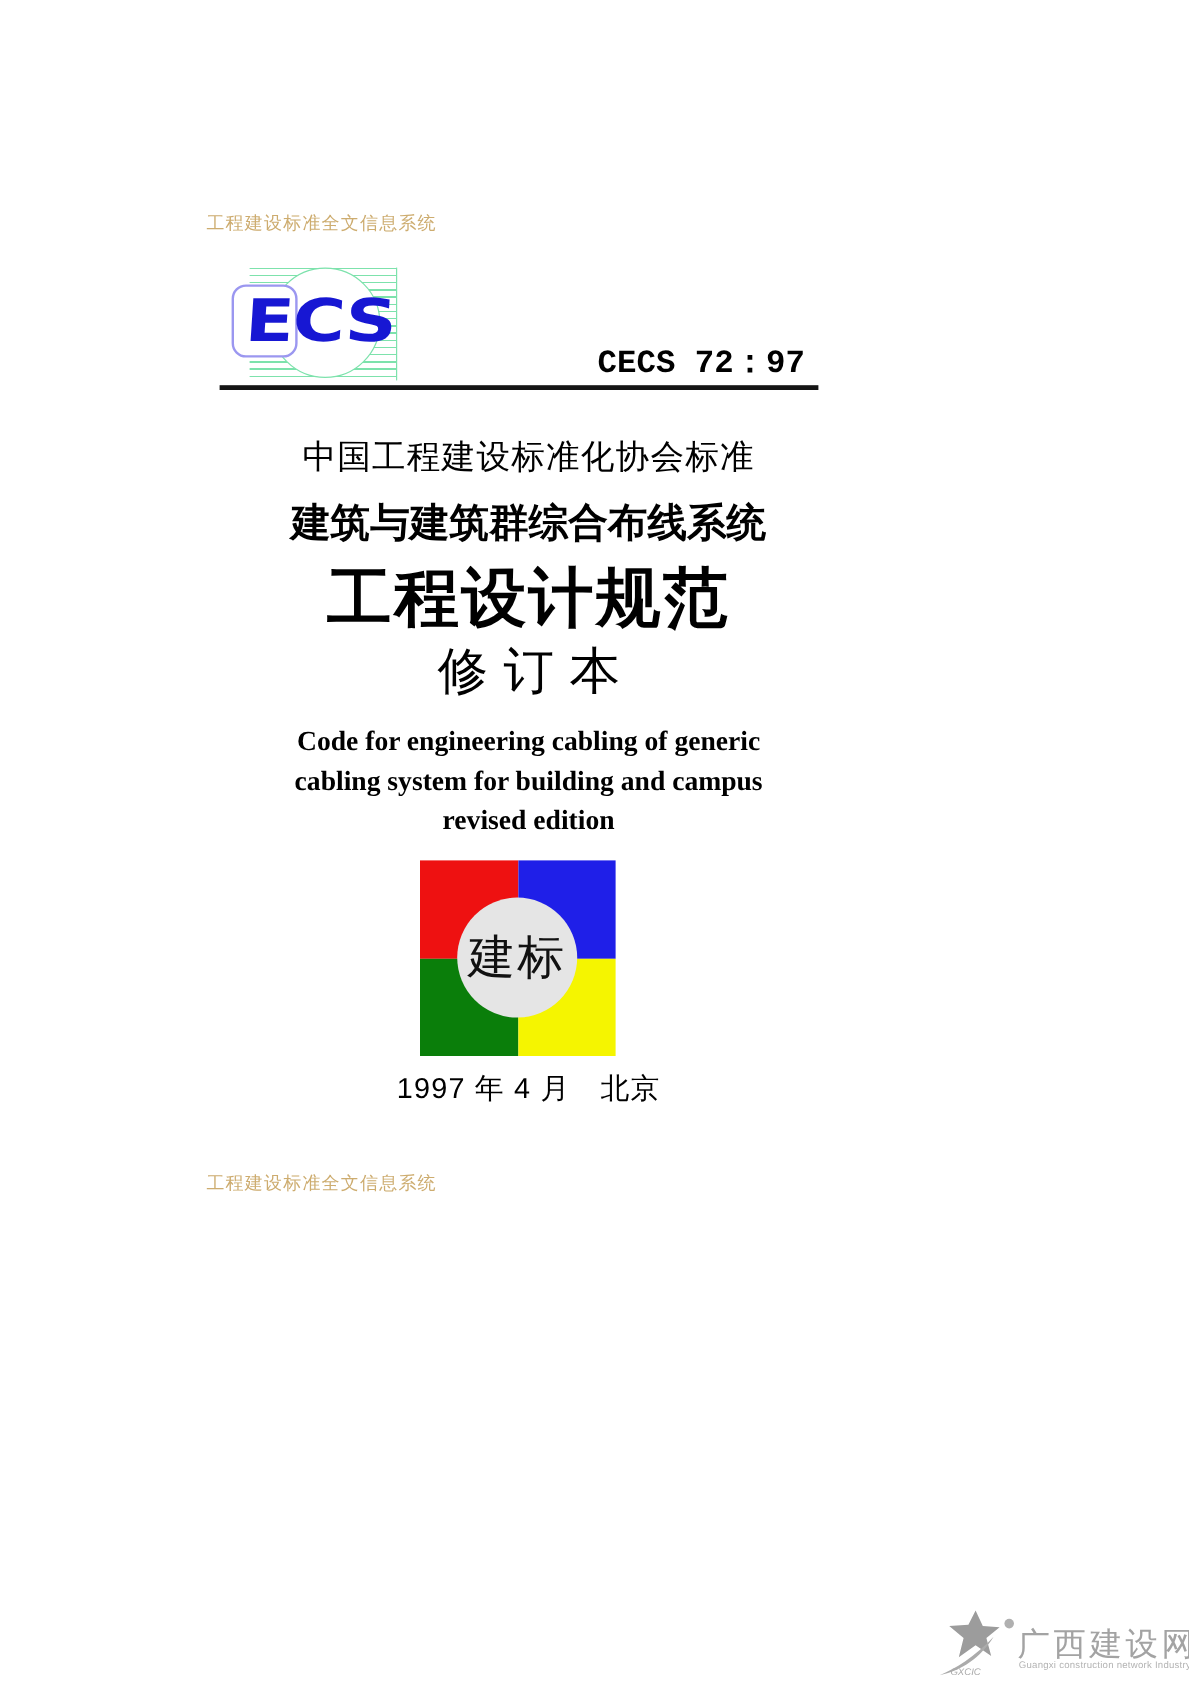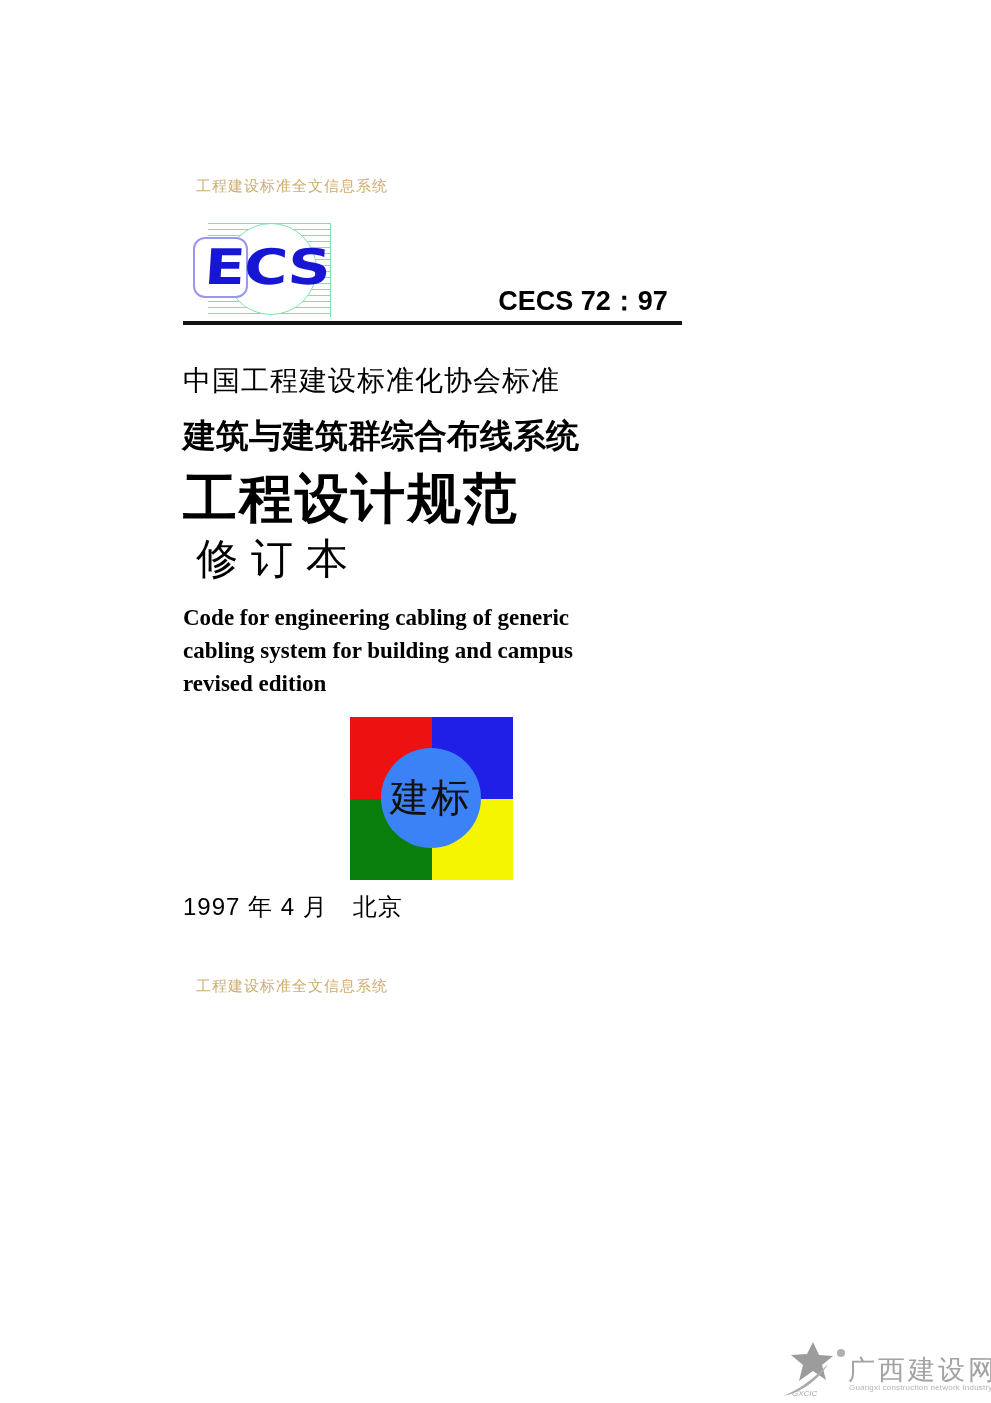--- a/index.html
+++ b/index.html
@@ -3,59 +3,59 @@
 <meta charset="utf-8">
 <style>
   html,body{margin:0;padding:0;background:#ffffff;}
   .page{
     position:relative;width:991px;height:1403px;background:#ffffff;overflow:hidden;
     font-family:"Liberation Sans",sans-serif;color:#000;
   }
   .abs{position:absolute;}
 
   
-  .banner{left:196px;font-size:15px;letter-spacing:1px;color:#CDAC6F;white-space:nowrap;}
+  .banner{left:172px;font-size:15px;letter-spacing:1px;color:#CDAC6F;white-space:nowrap;}
   .banner-top{top:177px;}
   .banner-bottom{top:977px;}
 
   
   .ecs-logo{left:193px;top:221px;width:160px;height:102px;}
   .ecs-stripes{
     left:15px;top:2px;width:122px;height:94px;
     background:repeating-linear-gradient(180deg,#7DE2AC 0px,#7DE2AC 1.2px,rgba(0,0,0,0) 1.2px,rgba(0,0,0,0) 6px);
     border-right:1px solid #7DE2AC;
   }
   .ecs-circle{left:32px;top:2px;width:92px;height:92px;border:1.5px solid #7DE2AC;border-radius:50%;background:#fff;box-sizing:border-box;}
   .ecs-frame{left:0px;top:16px;width:55px;height:61px;border:2.5px solid #9B97F0;border-radius:12px;background:#fff;box-sizing:border-box;}
   .ecs-letters{
     left:13px;top:22px;font-family:"DejaVu Sans",sans-serif;font-weight:900;font-size:49px;line-height:1;
     color:#1717D3;letter-spacing:-1px;transform:scaleX(1.22) skewX(-3deg);transform-origin:left top;white-space:nowrap;
   }
 
   
-  .std-code{left:498px;top:283px;width:170px;text-align:center;font-family:Liberation Sans, sans-serif;font-weight:bold;font-size:27px;white-space:nowrap;}
+  .std-code{left:498px;top:283px;width:170px;text-align:center;font-family:Liberation Mono, monospace;font-weight:bold;font-size:27px;white-space:nowrap;}
   .rule{left:183px;top:321px;width:499px;height:4px;background:#151515;}
 
   
-  .col{left:183px;width:515px;white-space:nowrap;}
+  .col{left:183px;width:515px;text-align:center;white-space:nowrap;}
   .association{top:362px;font-size:28px;letter-spacing:1px;}
   .title-1{top:414px;font-size:33px;font-weight:bold;letter-spacing:0px;}
   .title-2{top:463px;font-size:54px;font-weight:bold;letter-spacing:2px;}
   .edition{top:531px;font-size:42px;letter-spacing:13px;text-indent:13px;}
   .en-title{top:601px;font-family:"Liberation Serif",serif;font-weight:bold;font-size:23px;line-height:33px;white-space:normal;}
 
   
   .seal{left:350px;top:717px;width:163px;height:163px;}
   .quad{width:50%;height:50%;position:absolute;}
   .q-tl{left:0;top:0;}
   .q-tr{right:0;top:0;}
   .q-bl{left:0;bottom:0;}
   .q-br{right:0;bottom:0;}
   .seal-circle{
-    left:31px;top:31px;width:100px;height:100px;border-radius:50%;background:#3b82f6;
+    left:31px;top:31px;width:100px;height:100px;border-radius:50%;background:#e5e5e5;
     display:flex;align-items:center;justify-content:center;
     font-size:39px;letter-spacing:2px;color:#111;white-space:nowrap;
   }
 
   .imprint{top:891px;font-size:24px;letter-spacing:1px;}
 
   
   .sitemark{left:768px;top:1341px;width:222px;height:62px;}
   .sitemark-name{left:80px;top:11px;font-size:27px;letter-spacing:3px;color:#A3A3A3;white-space:nowrap;}
   .sitemark-tagline{left:81px;top:42px;font-size:8px;letter-spacing:0.2px;color:#B3B3B3;white-space:nowrap;}

